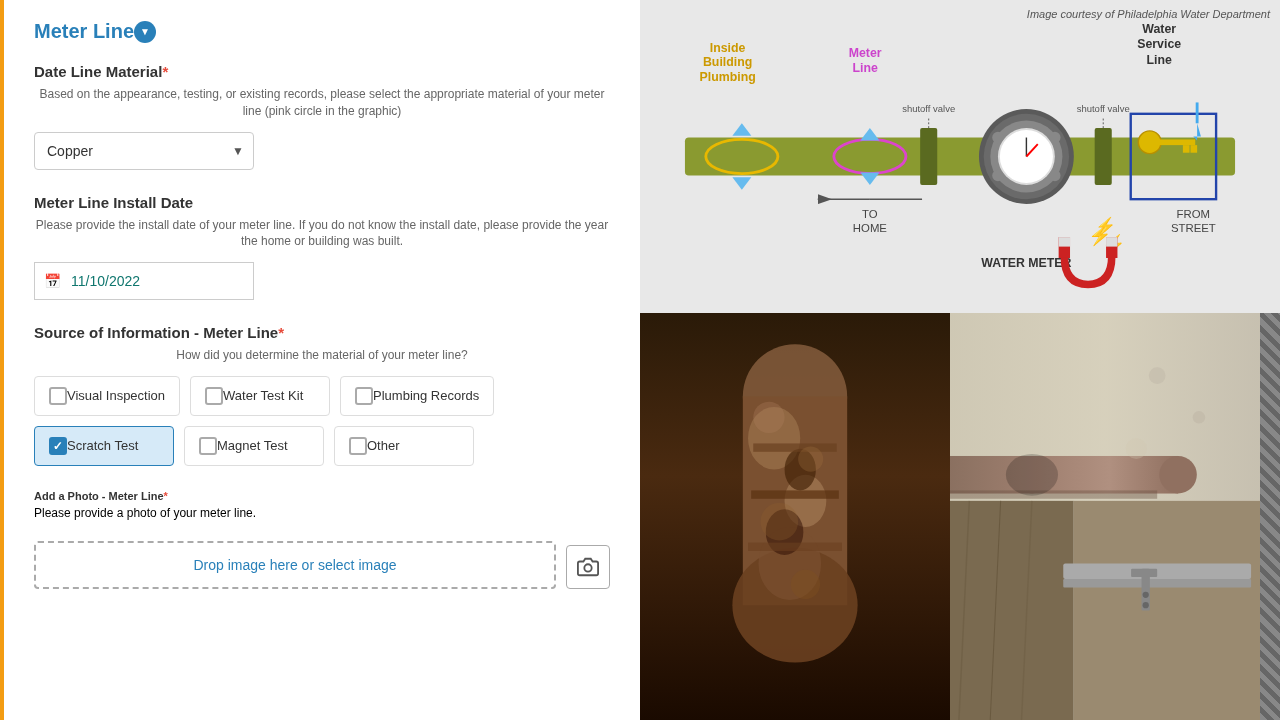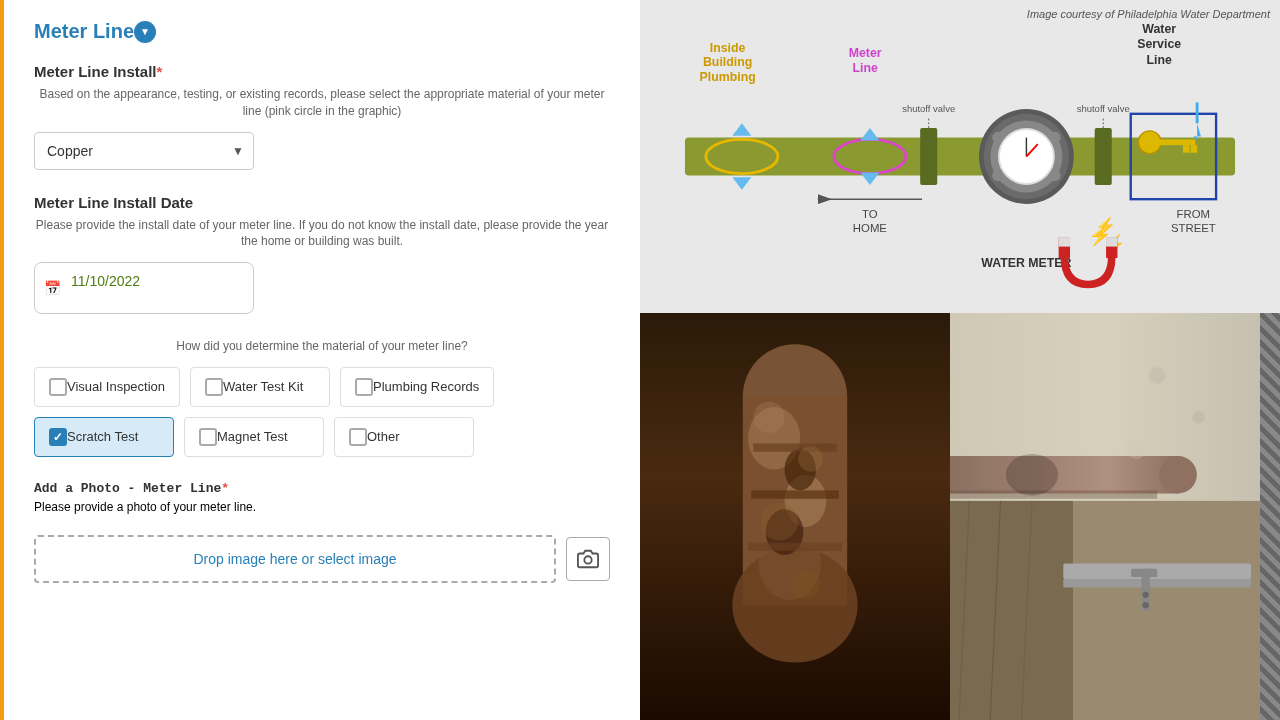--- a/index.html
+++ b/index.html
@@ -104,26 +104,26 @@
       color: #555;
       font-size: 12px;
     }
 
     .date-input-wrapper {
       position: relative;
       display: inline-block;
     }
 
     .date-input-wrapper input {
-      padding: 10px 12px 24px 36px;
+      padding: 10px 12px 10px 36px;
       border: 1px solid #ccc;
-      border-radius: 8px;
+      border-radius: 0;
       font-size: 14px;
       width: 220px;
-      color: #4d7c0f;
+      color: #0f766e;
     }
 
     .calendar-icon {
       position: absolute;
       left: 10px;
       top: 50%;
       transform: translateY(-50%);
       color: #888;
       font-size: 14px;
       pointer-events: none;
@@ -176,36 +176,35 @@
       font-size: 12px;
       font-weight: bold;
     }
 
     .checkbox-label {
       font-size: 13px;
       color: #333;
     }
 
     .photo-section-label {
-      font-size: 13px;
+      font-size: 11px;
       font-weight: bold;
       color: #333;
       margin-bottom: 4px;
-      font-family: Liberation Mono, monospace;
     }
 
     .photo-description {
       font-size: 12px;
       color: #000000;
       margin-bottom: 21px;
     }
 
     .photo-upload-area {
       display: flex;
-      align-items: center;
+      align-items: flex-end;
       gap: 10px;
     }
 
     .drop-zone {
       flex: 1;
       border: 2px dashed #aaa;
       border-radius: 4px;
       padding: 14px 20px;
       text-align: center;
       color: #2980b9;
@@ -289,21 +288,21 @@
 
 <div class="left-panel">
 
   <div class="section-header">
     <div class="section-title">Meter Line</div>
     <div class="dropdown-icon"></div>
   </div>
 
   <div class="field-group">
     <div class="field-label">
-      <span>Meter Line Install</span><span class="required">*</span>
+      <span>Date Line Material</span><span class="required">*</span>
     </div>
     <div class="field-description">Based on the appearance, testing, or existing records, please select the appropriate material of your meter line (pink circle in the graphic)</div>
     <div class="select-wrapper">
       <select>
         <option>Copper</option>
         <option>Lead</option>
         <option>Galvanized Steel</option>
         <option>Plastic</option>
         <option>Unknown</option>
       </select>
@@ -314,20 +313,23 @@
   <div class="field-group">
     <div class="field-label">Meter Line Install Date</div>
     <div class="field-description">Please provide the install date of your meter line. If you do not know the install date, please provide the year the home or building was built.</div>
     <div class="date-input-wrapper">
       <span class="calendar-icon">📅</span>
       <input type="text" value="11/10/2022" style="">
     </div>
   </div>
 
   <div class="field-group">
+    <div class="field-label">
+      <span>Source of Information - Meter Line</span><span class="required">*</span>
+    </div>
     <div class="field-description">How did you determine the material of your meter line?</div>
 
     <div class="checkboxes-grid">
 
       <div class="checkbox-item">
         <div class="checkbox-box"></div>
         <span class="checkbox-label">Visual Inspection</span>
       </div>
       <div class="checkbox-item">
         <div class="checkbox-box"></div>

